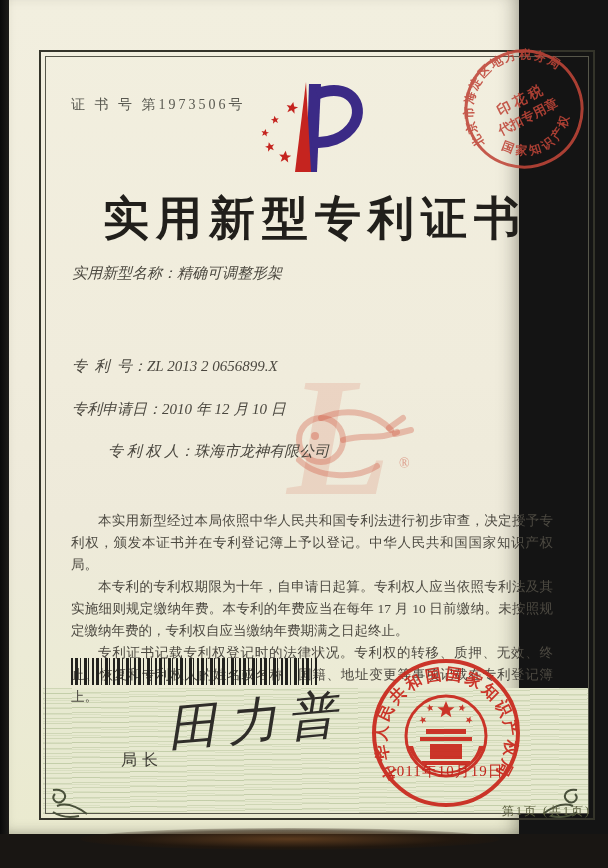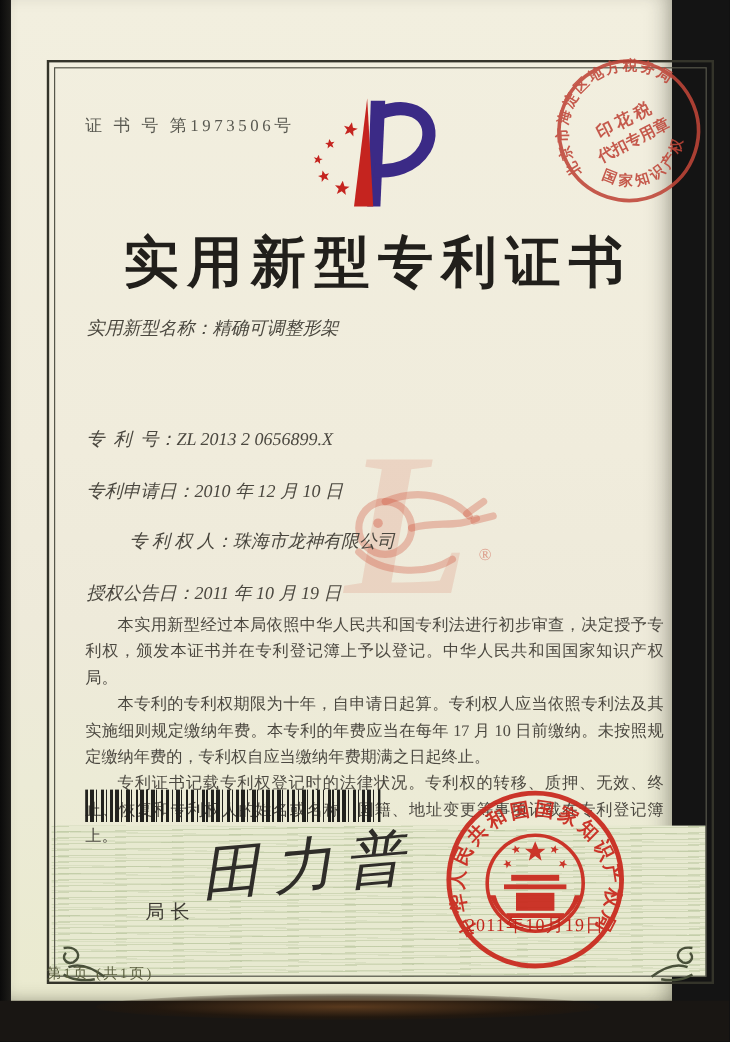--- a/index.html
+++ b/index.html
@@ -1,21 +1,21 @@
 <!DOCTYPE html>
 <html><head>
 <meta charset="utf-8">
 <style>
   html,body{margin:0;padding:0;}
   body{width:608px;height:868px;background:#101010;font-family:"Liberation Serif","DejaVu Serif",serif;overflow:hidden;}
   .scan{position:relative;width:608px;height:868px;background:#141414;overflow:hidden;}
   .edge-strip{position:absolute;left:0;top:0;width:9px;height:868px;background:linear-gradient(90deg,#0a0a0a,#1e1d1a);}
   .bottom-dark{position:absolute;left:0;bottom:0;width:608px;height:34px;background:#191613;}
   .bottom-glow{position:absolute;left:80px;bottom:18px;width:420px;height:22px;border-radius:50%;background:radial-gradient(ellipse at center,#5a3a1e 0%,rgba(40,25,12,.6) 55%,rgba(20,15,10,0) 80%);}
-  .paper{position:absolute;left:9px;top:0;width:551px;height:836px;
+  .paper{position:absolute;left:9px;top:0;width:510px;height:836px;
     background:linear-gradient(180deg,#f2efdf 0%,#f0ecdc 45%,#eeeada 62%,#ecebd6 78%,#eaeacf 100%);
     box-shadow:inset -14px 0 18px -10px rgba(40,40,30,.35), inset 0 -10px 14px -8px rgba(40,40,30,.35);}
   .frame-outer{position:absolute;left:30px;top:50px;width:552px;height:766px;border:2px solid #34342a;}
   .frame-inner{position:absolute;left:4px;top:4px;right:4px;bottom:4px;border:1px solid #56564a;}
   .green-band{position:absolute;left:34px;top:688px;width:545px;height:126px;
     background:
       repeating-linear-gradient(179deg, rgba(108,138,72,.20) 0 1px, rgba(108,138,72,0) 1px 5px),
       repeating-linear-gradient(181deg, rgba(120,150,88,.12) 0 1px, rgba(120,150,88,0) 1px 7px),
       #e7e9d0;}
   .cert-no{position:absolute;left:62px;top:96px;font-size:14px;letter-spacing:3px;color:#585850;}
@@ -25,21 +25,21 @@
   .field-row{position:absolute;left:63px;font-size:15px;color:#4a473f;white-space:pre;font-style:italic;}
   .field-row b{font-weight:normal;}
   .body-text{position:absolute;left:62px;top:510px;width:482px;font-size:13.5px;line-height:22px;color:#4c4941;}
   .body-text p{margin:0;text-indent:2em;text-align:justify;}
   .barcode{position:absolute;left:62px;top:658px;width:246px;height:27px;
     background:repeating-linear-gradient(90deg,#22221e 0 2px,rgba(0,0,0,0) 2px 4px,#22221e 4px 7px,rgba(0,0,0,0) 7px 9px,#22221e 9px 10px,rgba(0,0,0,0) 10px 13px,#22221e 13px 16px,rgba(0,0,0,0) 16px 17px,#22221e 17px 18px,rgba(0,0,0,0) 18px 21px);}
   .sig-title{position:absolute;left:112px;top:750px;font-size:16px;letter-spacing:5px;color:#3e3c34;}
   .sig-name{position:absolute;left:158px;top:688px;font-size:50px;color:#2f2d29;transform:rotate(-5deg);letter-spacing:10px;font-style:italic;}
   .issue-seal{position:absolute;left:360px;top:656px;width:154px;height:154px;opacity:.93;}
   .seal-date{position:absolute;left:356px;top:762px;width:162px;text-align:center;font-size:15px;font-weight:normal;letter-spacing:1px;color:#c2261c;}
-  .footer{position:absolute;left:30px;top:803px;width:552px;text-align:left;font-size:12px;letter-spacing:2px;color:#5c6040;}
+  .footer{position:absolute;left:30px;top:803px;width:552px;text-align:right;font-size:12px;letter-spacing:2px;color:#5c6040;}
   .flourish{position:absolute;width:40px;height:34px;color:#49503a;}
   .flourish.left{left:40px;top:786px;}
   .flourish.right{left:532px;top:786px;transform:scaleX(-1);}
   .watermark{position:absolute;left:250px;top:368px;width:195px;height:152px;pointer-events:none;}
   .wm-letter{position:absolute;left:28px;top:-28px;font-size:170px;font-style:italic;color:rgba(205,70,45,.14);font-weight:bold;}
   .wm-reg{position:absolute;left:140px;top:88px;font-size:14px;color:rgba(200,60,40,.45);}
 </style>
 </head>
 <body>
 
@@ -103,21 +103,20 @@
         </g>
         <circle cx="56" cy="68" r="4" fill="rgba(205,70,45,.35)"></circle>
       </svg>
       <div class="wm-reg">®</div>
     </div>
 
     <div class="field-row" style="top:264px;"><b>实用新型名称：</b><span>精确可调整形架</span></div>
     <div class="field-row" style="top:357px;"><b>专  利  号：</b><span>ZL 2013 2 0656899.X</span></div>
     <div class="field-row" style="top:400px;"><b>专利申请日：</b><span>2010 年 12 月 10 日</span></div>
     <div class="field-row" style="top:442px;margin-left:36px;"><b>专 利 权 人：</b><span>珠海市龙神有限公司</span></div>
-    <div class="field-row" style="top:485px;"><b>授权公告日：</b><span>2011 年 10 月 19 日</span></div>
 
     <div class="body-text">
       <p>本实用新型经过本局依照中华人民共和国专利法进行初步审查，决定授予专利权，颁发本证书并在专利登记簿上予以登记。中华人民共和国国家知识产权局。</p>
       <p>本专利的专利权期限为十年，自申请日起算。专利权人应当依照专利法及其实施细则规定缴纳年费。本专利的年费应当在每年 17 月 10 日前缴纳。未按照规定缴纳年费的，专利权自应当缴纳年费期满之日起终止。</p>
       <p>专利证书记载专利权登记时的法律状况。专利权的转移、质押、无效、终止、恢复和专利权人的姓名或名称、国籍、地址变更等事项记载在专利登记簿上。</p>
     </div>
 
     <div class="barcode"></div>
 
     <div class="sig-title">局长</div>

